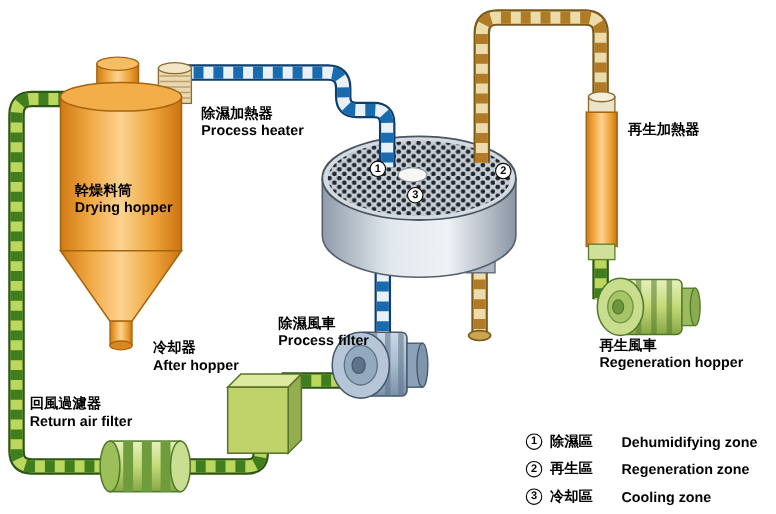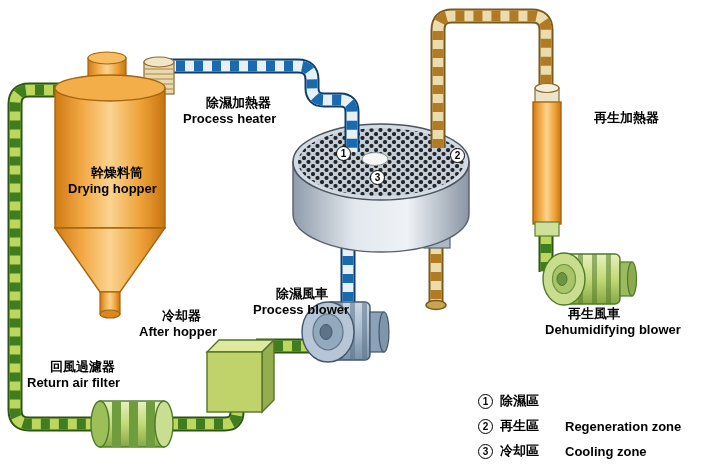--- a/index.html
+++ b/index.html
@@ -17,21 +17,21 @@
   .pipe.green .base{stroke:#bcd75e;}
   .pipe.green .dash{stroke:#3f7d1f;}
   .pipe.blue .outline{stroke:#0c3f6e;}
   .pipe.blue .base{stroke:#e9f1f8;}
   .pipe.blue .dash{stroke:#1a6ab0;}
   .pipe.tan .outline{stroke:#79591c;}
   .pipe.tan .base{stroke:#ecdcab;}
   .pipe.tan .dash{stroke:#b07b24;}
 
   .label{position:absolute;color:#000;font-weight:bold;line-height:1.25;white-space:nowrap;}
-  .label .zh{font-size:13px;margin-left:23px;}
+  .label .zh{font-size:13px;}
   .label .en{font-size:13px;}
 
   .num-circle{
     display:inline-flex;box-sizing:border-box;width:15px;height:15px;
     border:1.4px solid #000;border-radius:50%;background:#fff;color:#000;
     font-size:10px;font-weight:bold;align-items:center;justify-content:center;
     flex:0 0 auto;
   }
   .zone-marker{position:absolute;}
 
@@ -212,42 +212,43 @@
     <div class="zh">幹燥料筒</div>
     <div class="en">Drying hopper</div>
   </div>
 
   <div class="label" style="left:571px;top:110px">
     <div class="zh">再生加熱器</div>
   </div>
 
   <div class="label" style="left:253px;top:286px">
     <div class="zh">除濕風車</div>
-    <div class="en">Process blower</div>
+    <div class="en">Process filter</div>
   </div>
 
   <div class="label" style="left:139px;top:308px">
     <div class="zh">冷却器</div>
     <div class="en">After hopper</div>
   </div>
 
   <div class="label" style="left:27px;top:359px">
     <div class="zh">回風過濾器</div>
     <div class="en">Return air filter</div>
   </div>
 
   <div class="label" style="left:545px;top:306px">
     <div class="zh">再生風車</div>
-    <div class="en">Dehumidifying blower</div>
+    <div class="en">Regeneration hopper</div>
   </div>
 
   <div class="legend">
     <div class="legend-row">
       <span class="num-circle">1</span>
       <span class="zh">除濕區</span>
+      <span class="en">Dehumidifying zone</span>
     </div>
     <div class="legend-row">
       <span class="num-circle">2</span>
       <span class="zh">再生區</span>
       <span class="en">Regeneration zone</span>
     </div>
     <div class="legend-row">
       <span class="num-circle">3</span>
       <span class="zh">冷却區</span>
       <span class="en">Cooling zone</span>

